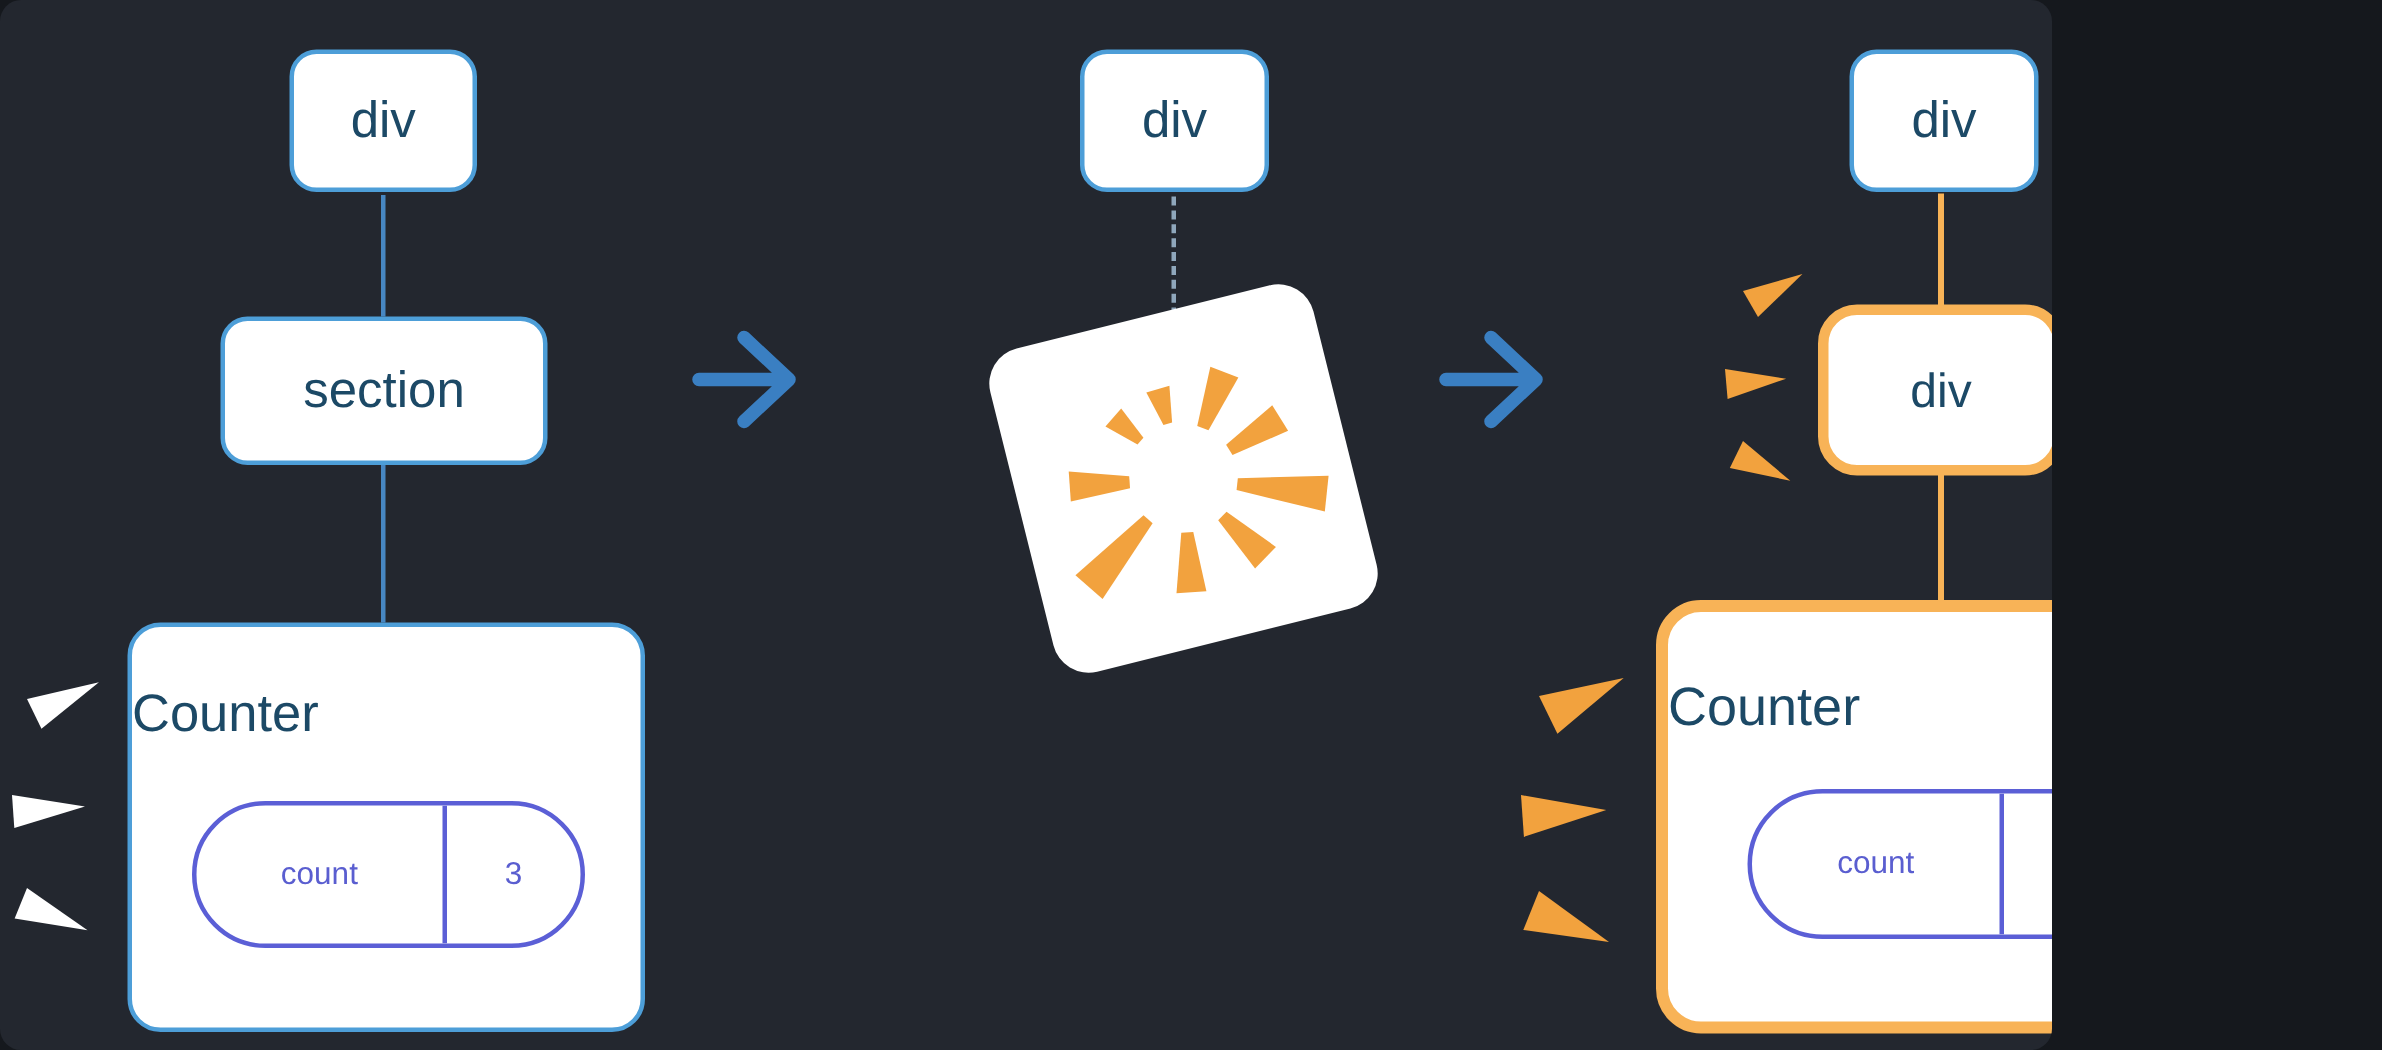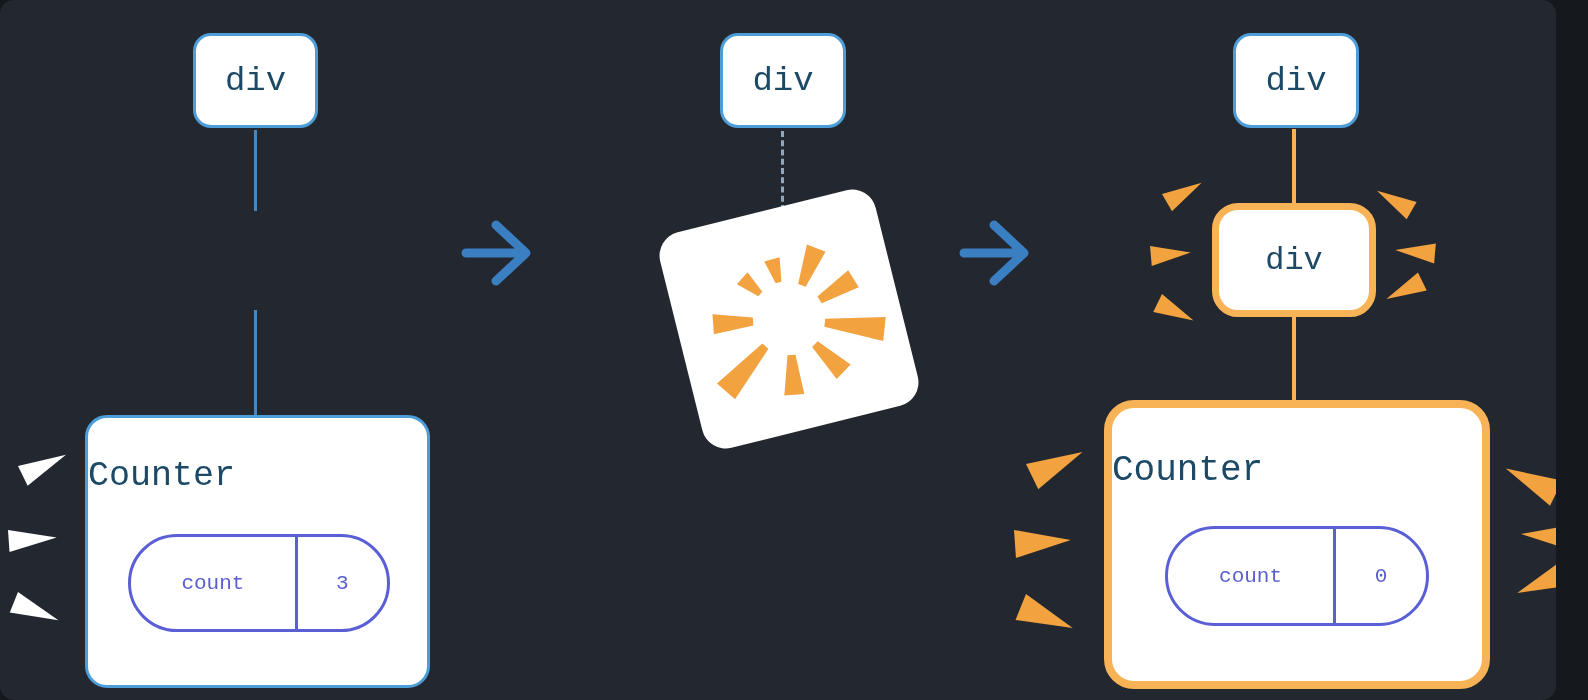--- a/index.html
+++ b/index.html
@@ -1,19 +1,19 @@
 <!DOCTYPE html>
 <html style="--background: #23272f; --node-border: #4d9ed8; --node-text: #1c4966; --edge: #4787c2; --edge-dashed: #8fa7bc; --arrow: #3a7fc2; --state-border: #5b5fd6; --state-text: #5a5ed0; --highlight: #f8b357; --burst: #f2a23e; --sparkle-white: #ffffff;"><head>
 <meta charset="utf-8">
 <style>
   html,body{margin:0;padding:0;background:#15181d;}
   .canvas{
-    position:relative;width:1556px;height:700px;overflow:hidden;
+    position:relative;width:1368px;height:700px;overflow:hidden;
     background:var(--background,#23272f);
-    font-family:Liberation Mono, monospace;
+    font-family:Liberation Sans, sans-serif;
     border-radius:14px;
   }
   .node{
     position:absolute;background:#fff;
     border:3px solid var(--node-border,#4d9ed8);
     border-radius:18px;display:flex;align-items:center;justify-content:center;
     color:var(--node-text,#1c4966);font-size:34px;font-weight:500;
     box-sizing:border-box;
   }
   .node.highlight{
@@ -46,20 +46,23 @@
 <body>
 
 <div class="canvas">
 
   <div class="node" style="left:193px;top:33px;width:125px;height:95px;">
     <span>div</span>
   </div>
 
   <div class="vline" style="left:254px;top:130px;height:81px;"></div>
 
+  <div class="node" style="left:147px;top:211px;width:218px;height:99px;">
+    <span>section</span>
+  </div>
 
   <div class="vline" style="left:254px;top:310px;height:105px;"></div>
 
   <div class="card" style="left:85px;top:415px;width:345px;height:273px;">
     <div class="card-title" style="top:38px;">Counter</div>
     <div class="pill" style="left:40px;top:116px;width:262px;height:98px;">
       <span class="key">count</span>
       <span class="sep"></span>
       <span class="val">3</span>
     </div>

